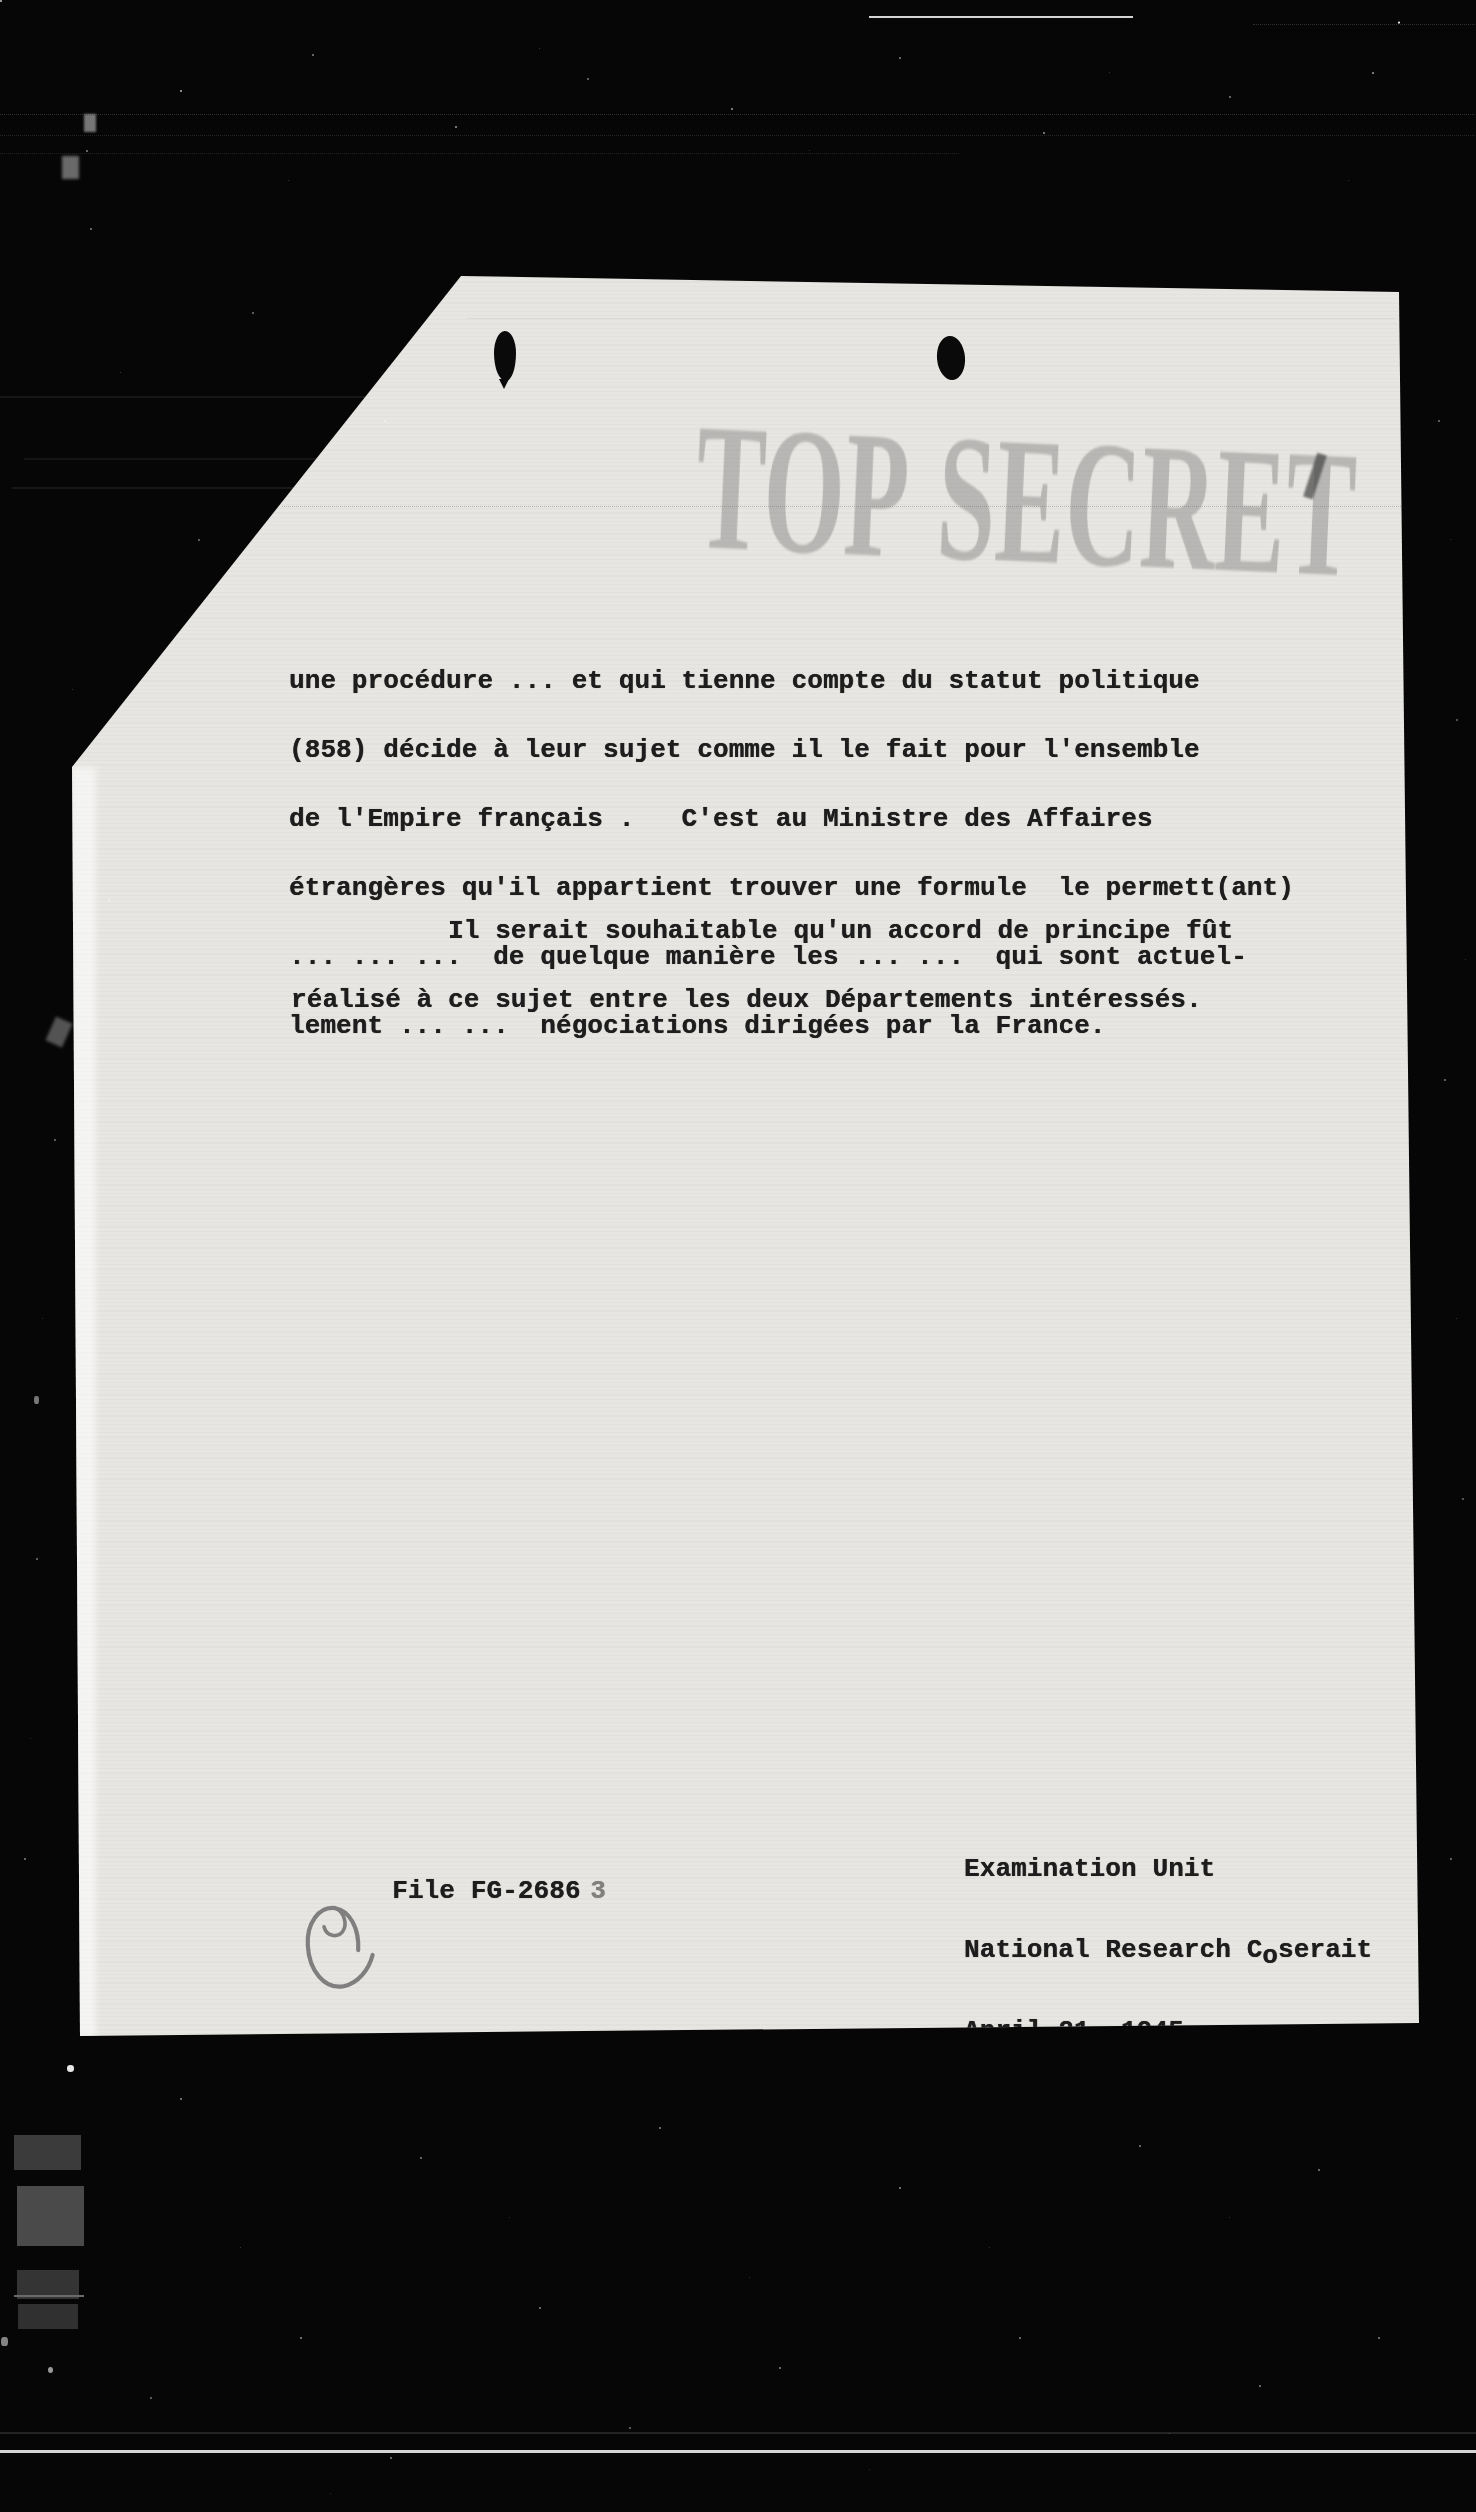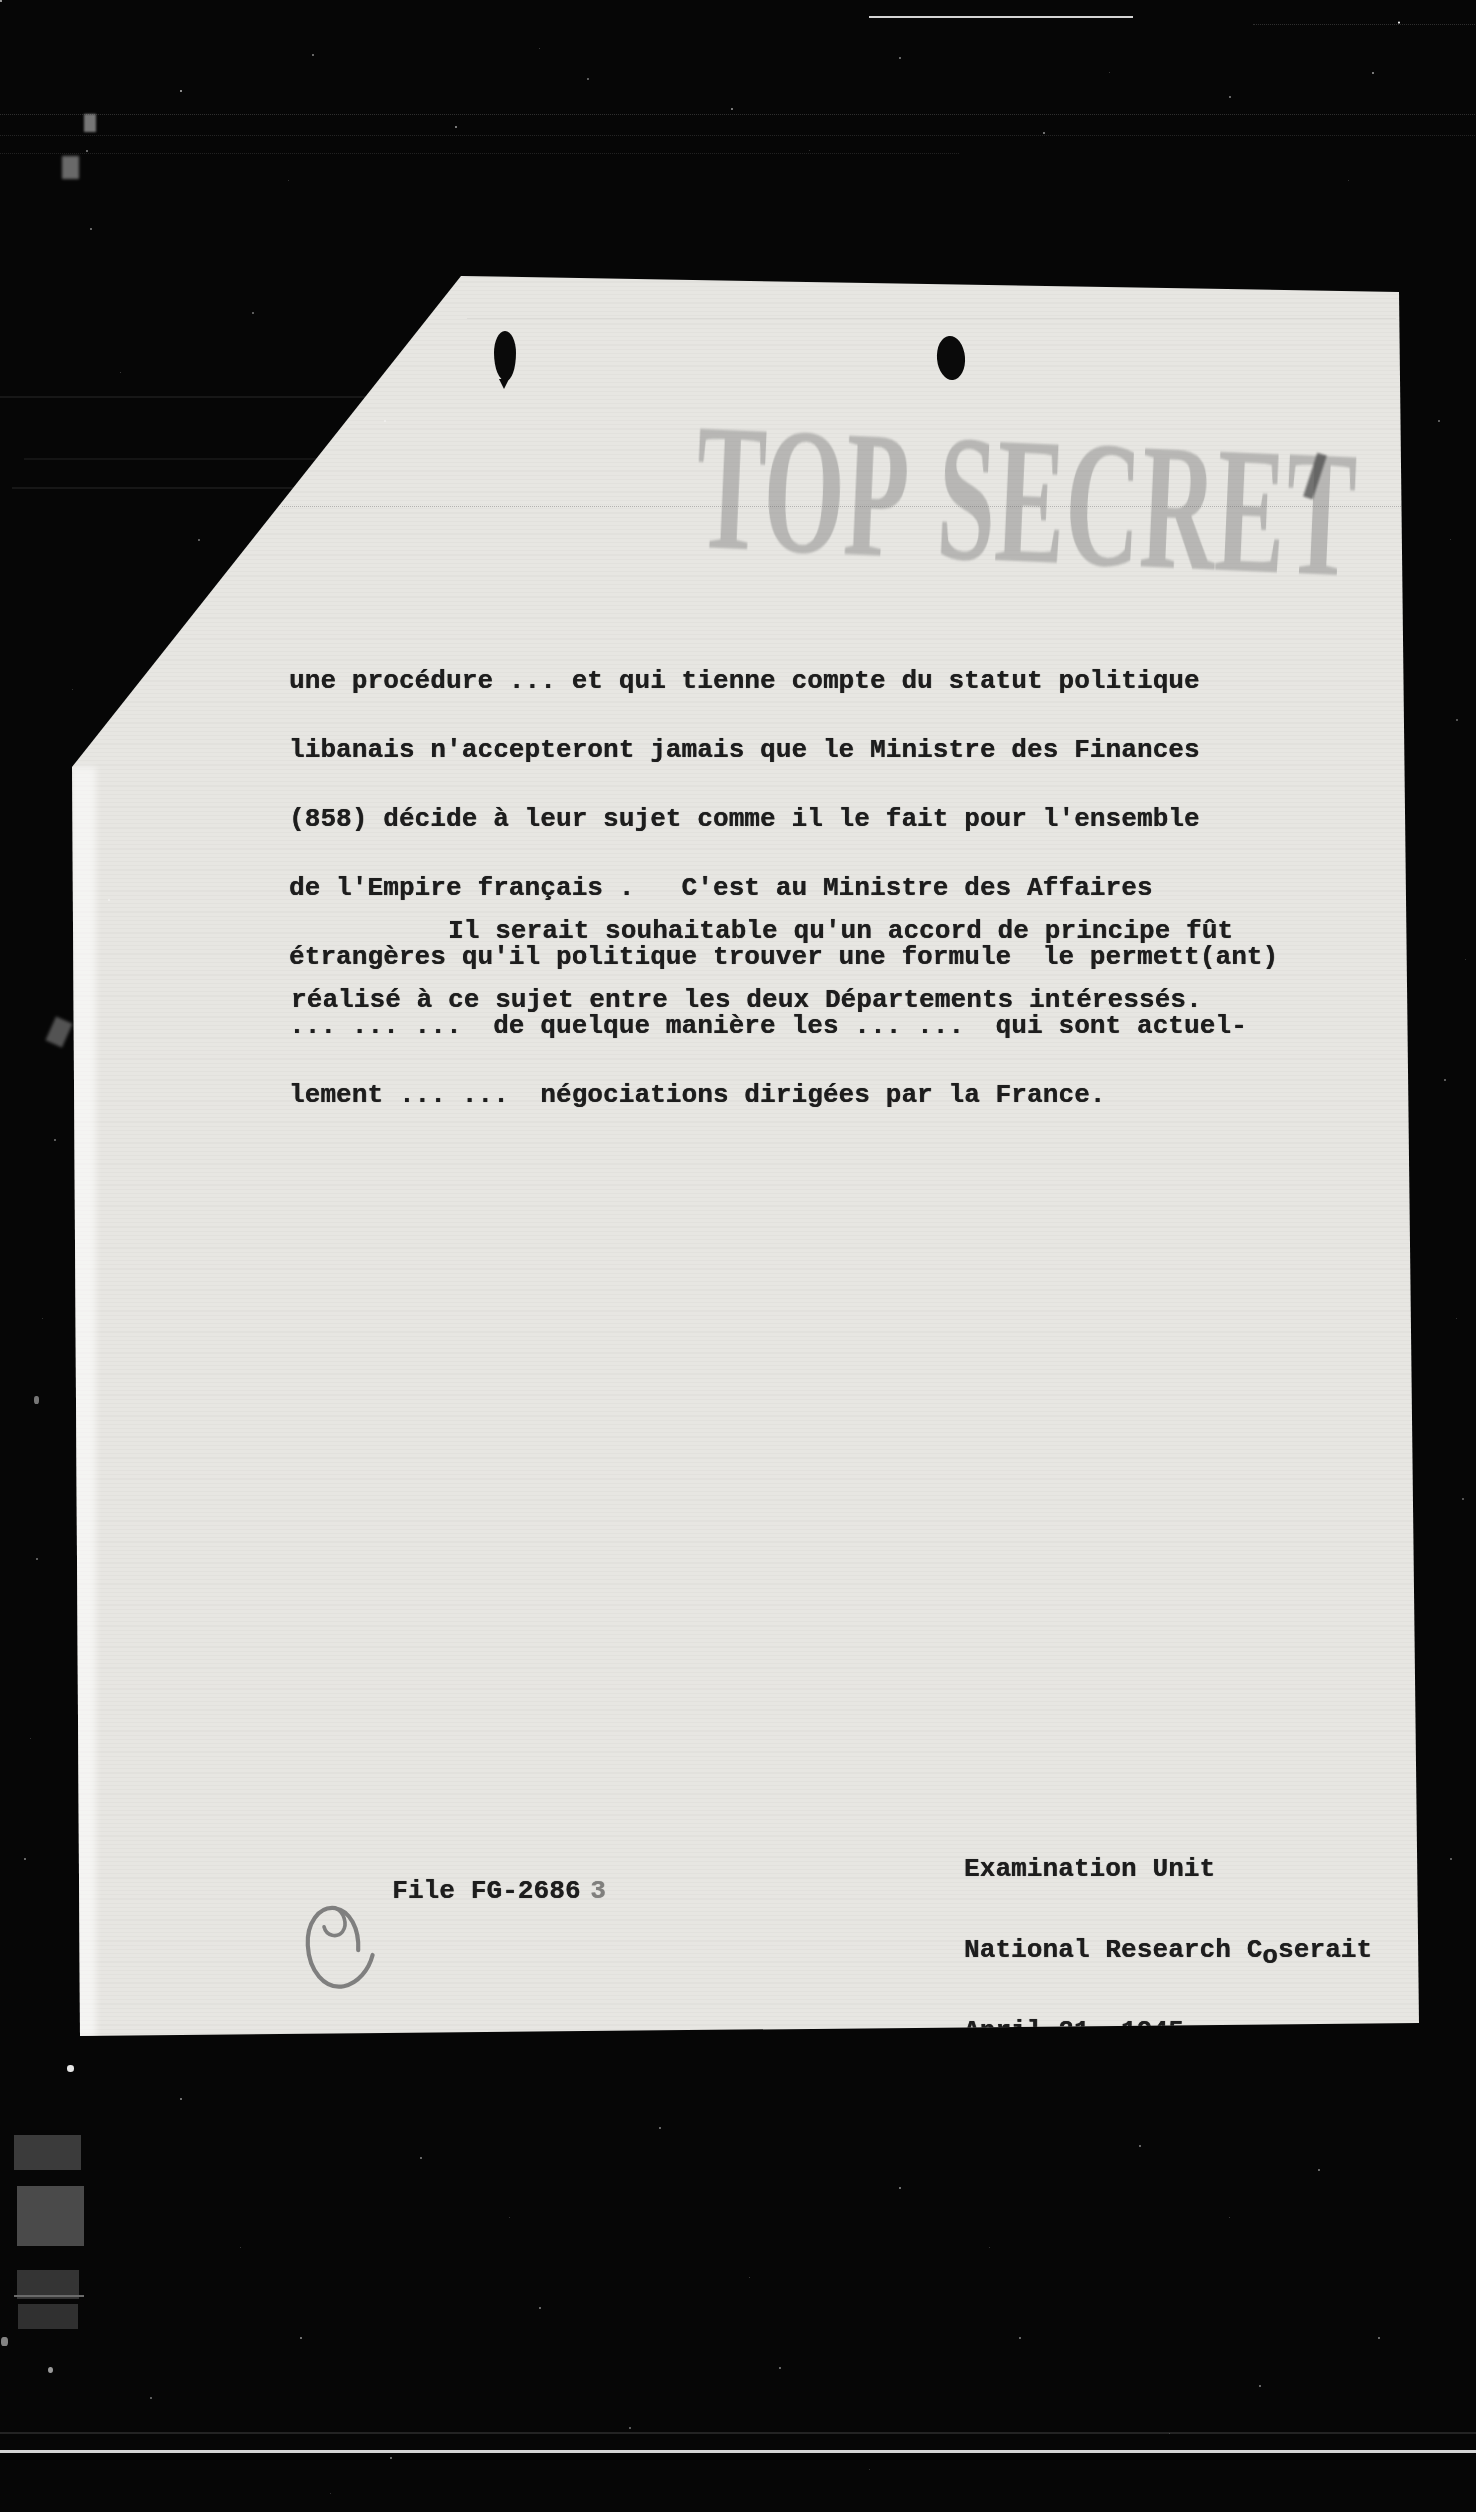--- a/index.html
+++ b/index.html
@@ -90,24 +90,23 @@
 
     <div class="hole1 abs"></div>
     <div class="hole2 abs"></div>
 
     <div class="stamp abs">TOP SECRET</div>
     <div class="stamp-tick abs"></div>
     <div class="dash-line abs"></div>
 
     <div class="typed" style="left:289px;top:624px;">
       <div>une procédure ... et qui tienne compte du statut politique</div>
-      <div>libanais n'accepteront jamais que le Ministre des Finances</div>
       <div>(858) décide à leur sujet comme il le fait pour l'ensemble</div>
       <div>de l'Empire français .   C'est au Ministre des Affaires</div>
-      <div>étrangères qu'il politique trouver une formule  le permett(ant)</div>
+      <div>étrangères qu'il appartient trouver une formule  le permett(ant)</div>
       <div>... ... ...  de quelque manière les ... ...  qui sont actuel-</div>
       <div>lement ... ...  négociations dirigées par la France.</div>
     </div>
 
     <div class="typed" style="left:291px;top:874px;">
       <div>          Il serait souhaitable qu'un accord de principe fût</div>
       <div>réalisé à ce sujet entre les deux Départements intéressés.</div>
     </div>
 
     <div class="typed sig" style="left:948px;top:1802px;margin-left:16px;">

